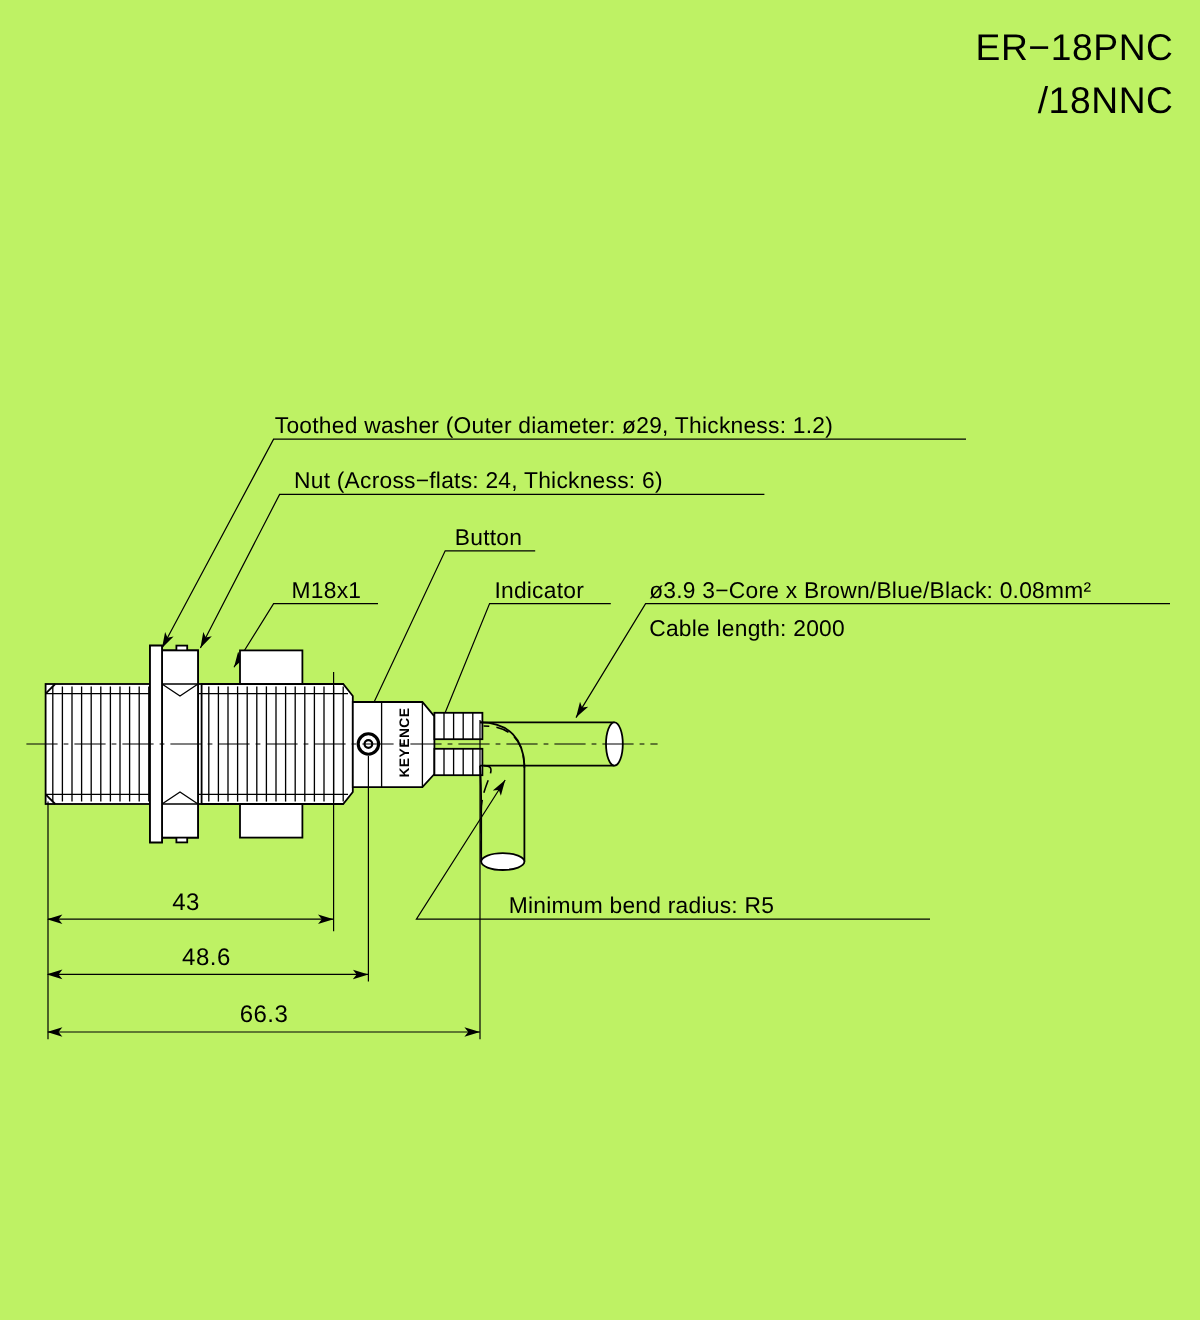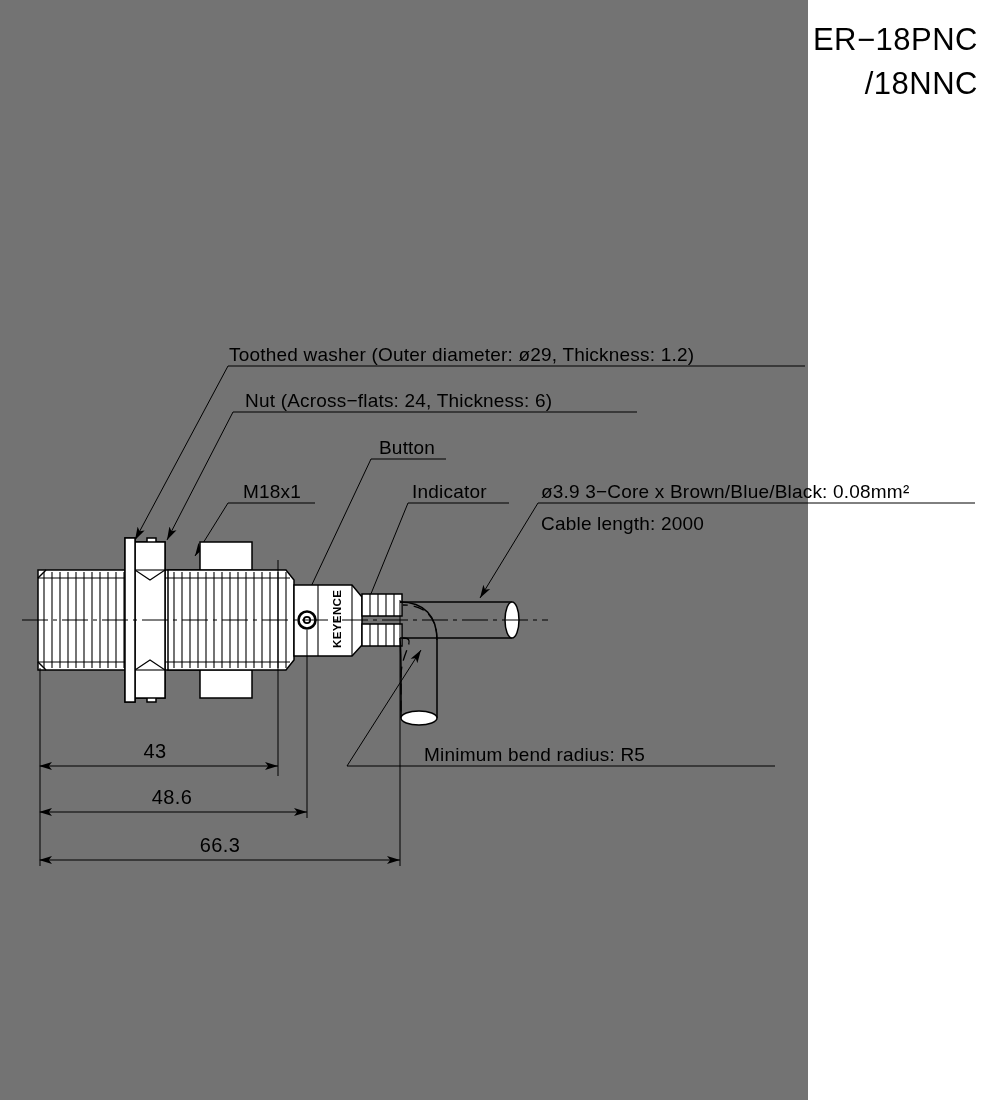--- a/index.html
+++ b/index.html
@@ -10,23 +10,23 @@
   }
   body {
     width: 1000px;
     height: 1100px;
     font-family: "Liberation Sans", sans-serif;
     color: #000000;
     overflow: hidden;
   }
   #sheet {
     position: relative;
-    width: 808px;
+    width: 1000px;
     height: 1100px;
-    background: #737373;
+    background: #bef264;
   }
   #drawing {
     position: absolute;
     left: 0;
     top: 0;
     width: 1000px;
     height: 1100px;
   }
   .ttl {
     font-family: "Liberation Sans", sans-serif;

